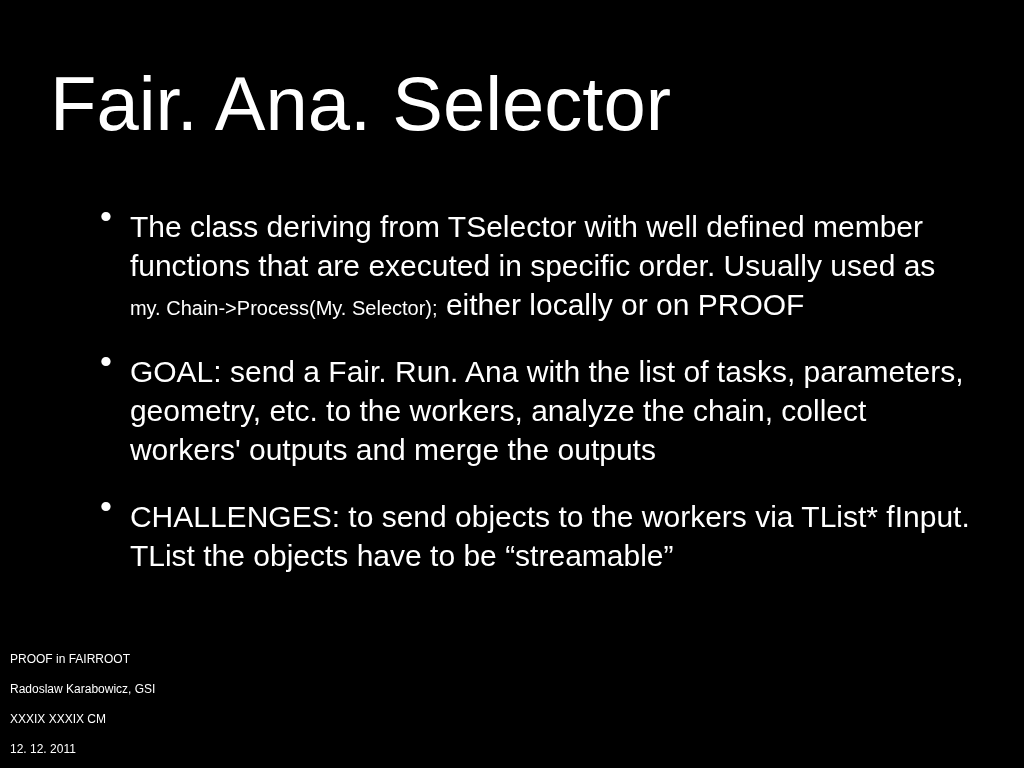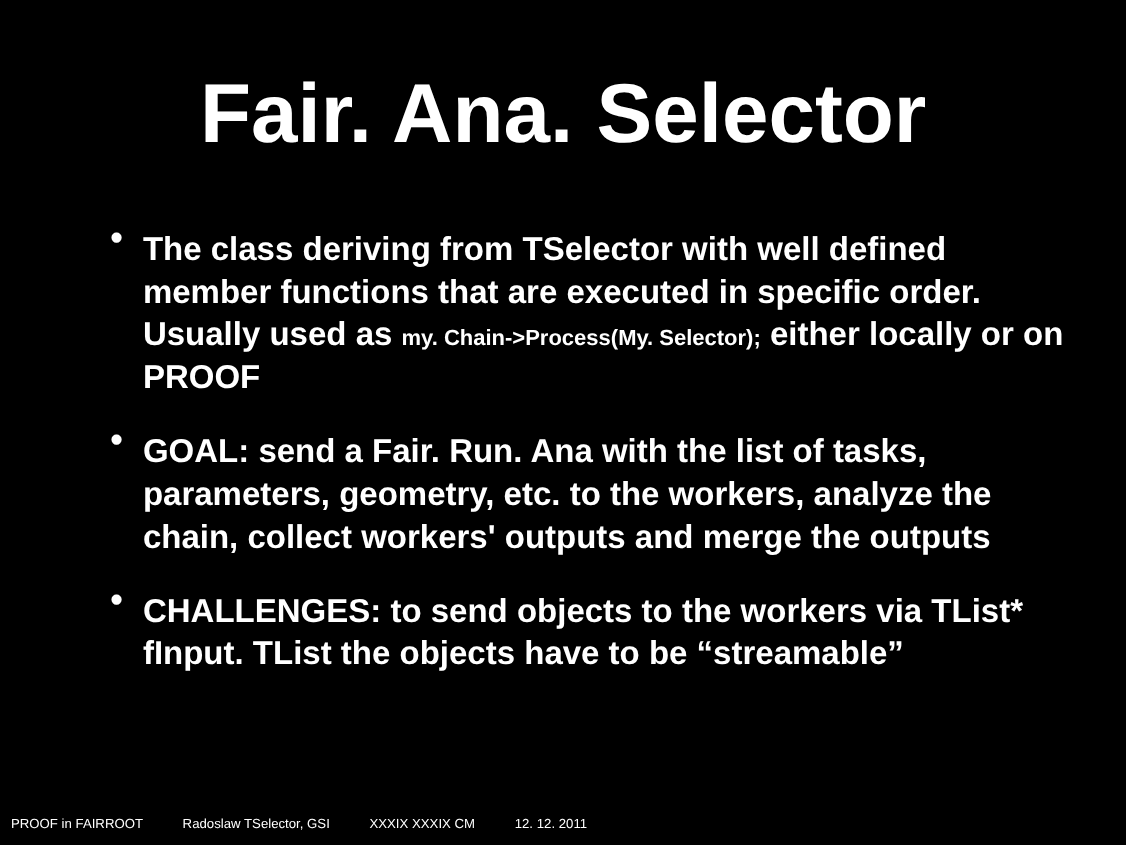--- a/index.html
+++ b/index.html
@@ -13,55 +13,55 @@
       position: relative;
     }
     .slide {
       width: 100%;
       height: 100%;
       padding: 60px 50px 0 50px;
       position: relative;
     }
     .title {
       font-size: 76px;
-      font-weight: bold;
-      text-align: center;
+      font-weight: normal;
       margin-bottom: 60px;
       letter-spacing: 0px;
     }
     .content {
       padding-left: 50px;
     }
     .bullet-item {
       display: flex;
       margin-bottom: 28px;
     }
     .bullet-dot {
       font-size: 34px;
       line-height: 24px;
       margin-right: 18px;
       flex-shrink: 0;
       margin-top: -3px;
     }
     .bullet-text {
       font-size: 30px;
       line-height: 1.3;
-      font-weight: bold;
+      font-weight: normal;
     }
     .code-inline {
       font-size: 20px;
       vertical-align: baseline;
     }
     .footer {
       position: absolute;
       bottom: 12px;
       left: 10px;
       display: flex;
-      gap: 36px;
+      gap: 16px;
       font-size: 12px;
+      flex-direction: column;
     }
     .footer span {
       white-space: nowrap;
     }
   </style>
 </head>
 <body>
 
 <div class="slide">
   <h1 class="title">Fair. Ana. Selector</h1>
@@ -86,17 +86,17 @@
       <div class="bullet-dot">•</div>
       <div class="bullet-text">
         <span>CHALLENGES: to send objects to the workers via TList* fInput. TList the objects have to be “streamable”</span>
       </div>
     </div>
 
   </div>
 
   <div class="footer">
     <span>PROOF in FAIRROOT</span>
-    <span>Radoslaw TSelector, GSI</span>
+    <span>Radoslaw Karabowicz, GSI</span>
     <span>XXXIX XXXIX CM</span>
     <span>12. 12. 2011</span>
   </div>
 </div>
 
 </body></html>

